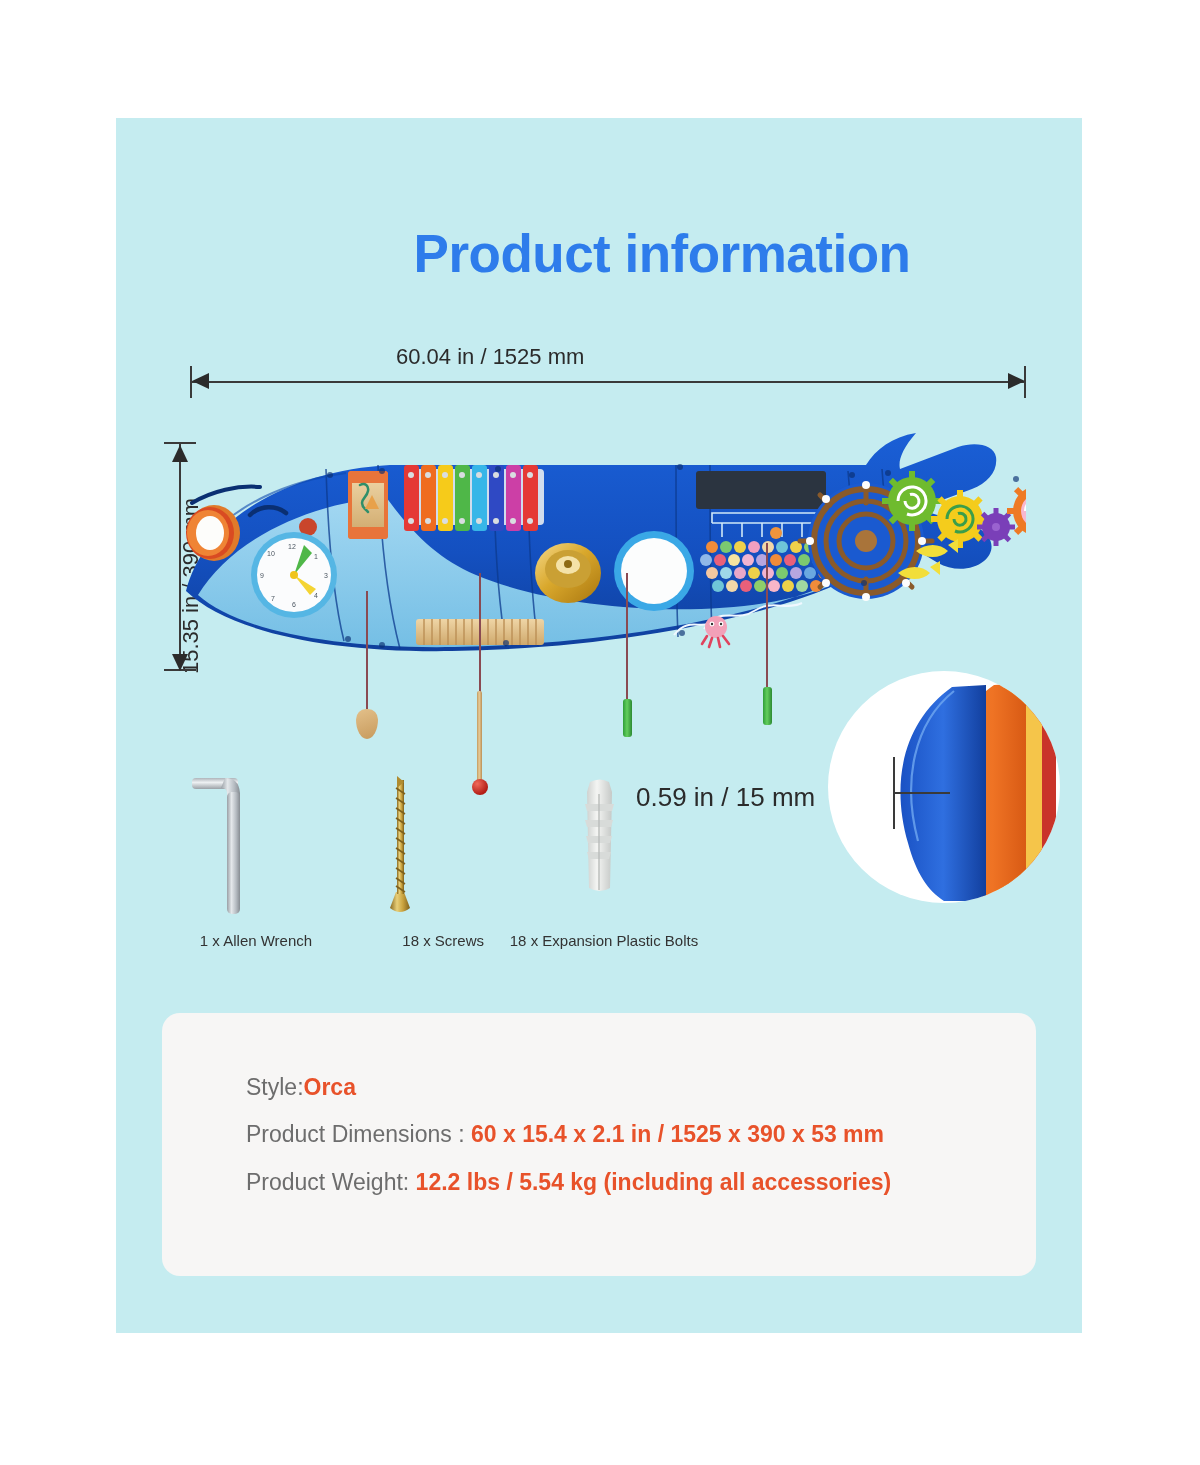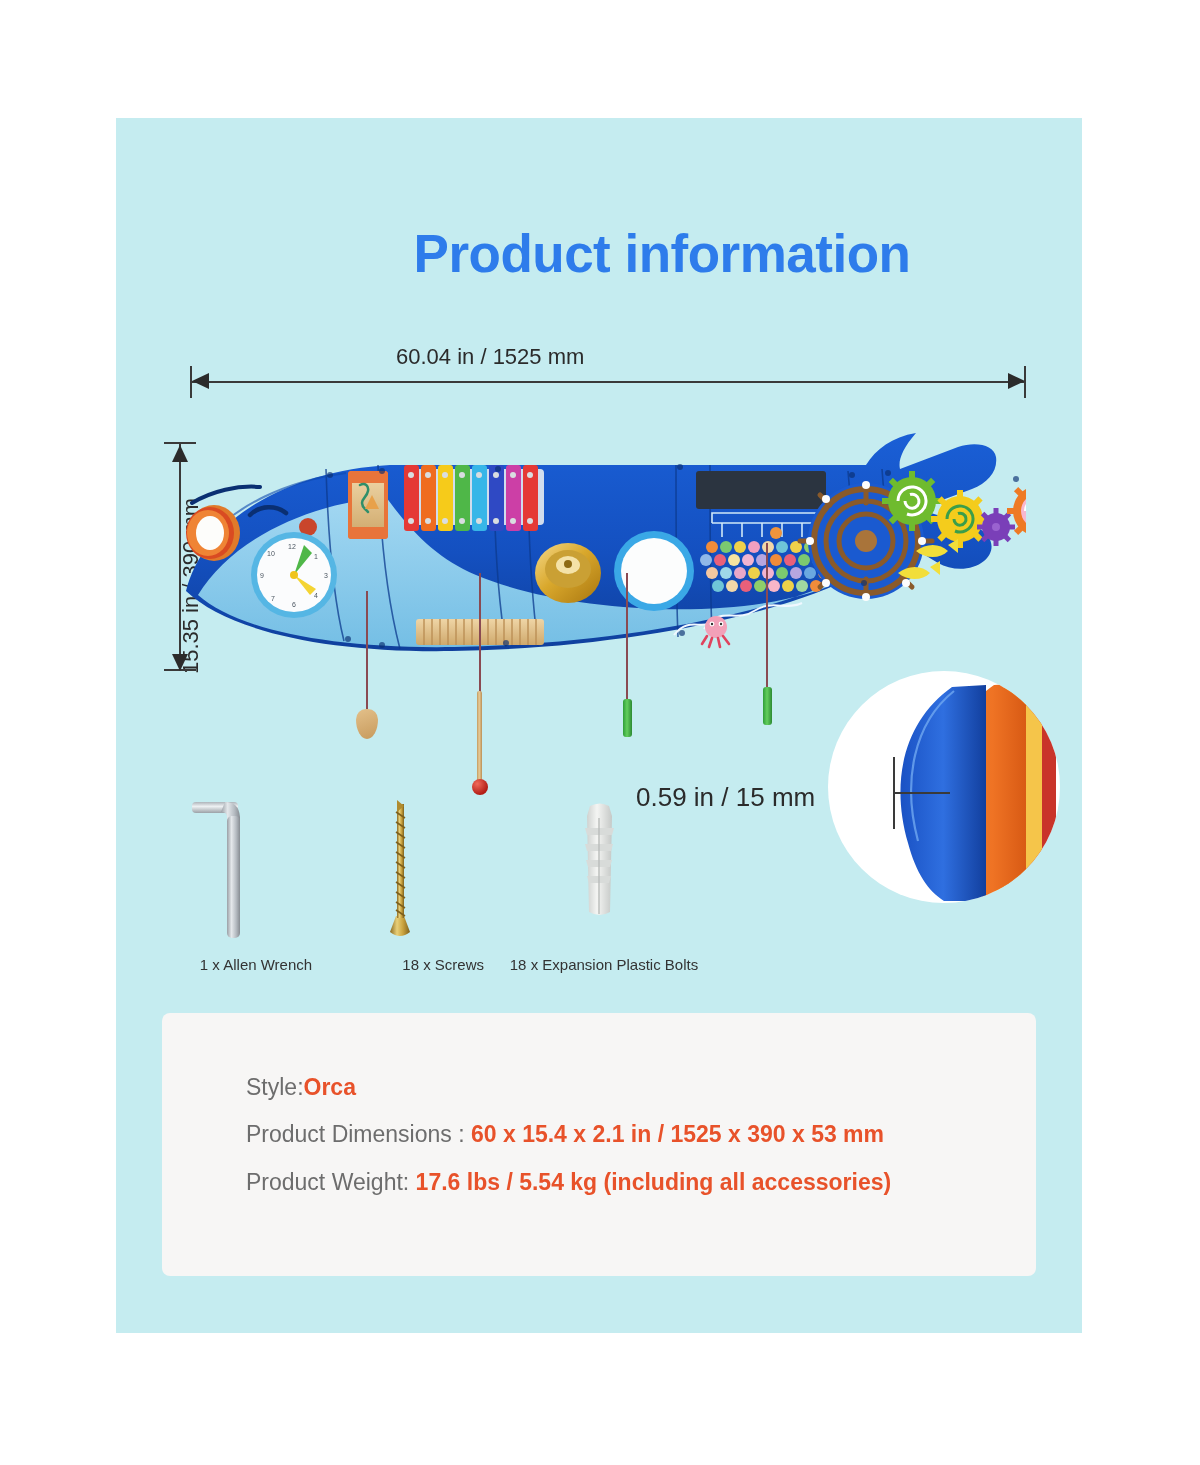--- a/index.html
+++ b/index.html
@@ -162,38 +162,38 @@
     left: 712px;
     top: 553px;
     width: 232px;
     height: 232px;
     border-radius: 50%;
     background: #ffffff;
     overflow: hidden;
   }
 
   
-  .acc-row { position: absolute; left: 0; top: 660px; width: 966px; height: 200px; }
+  .acc-row { position: absolute; left: 0; top: 636px; width: 966px; height: 200px; }
   .acc-label {
     position: absolute;
     font-size: 15px;
     color: #333333;
     text-align: center;
     white-space: nowrap;
   }
 
   
   .spec-card {
     position: absolute;
     left: 46px;
     top: 895px;
     width: 874px;
     height: 263px;
     background: #f7f6f5;
-    border-radius: 8px;
+    border-radius: 18px;
   }
   .spec-list {
     position: absolute;
     left: 84px;
     top: 62px;
   }
   .spec-row {
     font-size: 23px;
     color: #6d6d6d;
     margin-bottom: 22px;
@@ -662,19 +662,19 @@
 
     <div class="spec-card">
       <div class="spec-list">
         <div class="spec-row">
           <span>Style:</span><span class="spec-val">Orca</span>
         </div>
         <div class="spec-row">
           <span>Product Dimensions : </span><span class="spec-val">60 x 15.4 x 2.1 in / 1525 x 390 x 53 mm</span>
         </div>
         <div class="spec-row">
-          <span>Product Weight:  </span><span class="spec-val">17.6 lbs / 5.54 kg (including all accessories)</span>
+          <span>Product Weight:  </span><span class="spec-val">12.2 lbs / 5.54 kg (including all accessories)</span>
         </div>
       </div>
     </div>
 
   </div>
 </div>
 
 </body></html>

